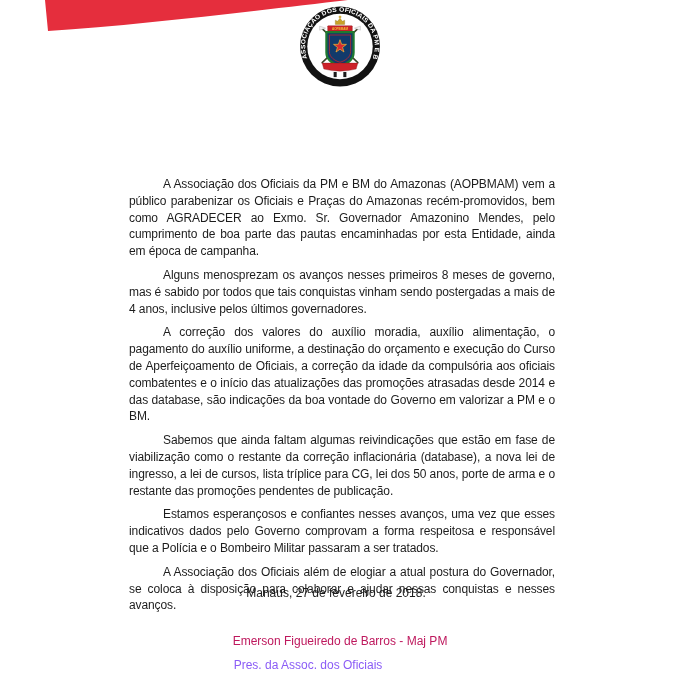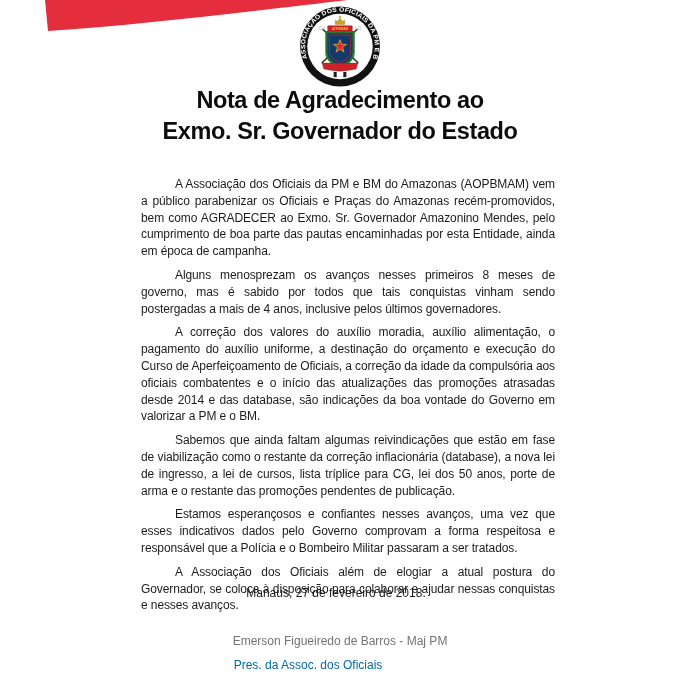--- a/index.html
+++ b/index.html
@@ -39,41 +39,41 @@
   
   .content{
     position:absolute;top:176px;left:125px;width:430px;
     font-size:12px;
     line-height:16.8px;
     letter-spacing:-0.1px;
     text-align:justify;
     color:#1c1c1c;
   }
   .content p{
-    margin:0 0 7px 16px;
+    margin:0 0 7px 4px;
     text-indent:34px;
   }
 
   .date-line{
     position:absolute;top:586px;left:0;width:672px;
     text-align:center;
     font-size:12px;
     color:#1c1c1c;
   }
   .sig-name{
     position:absolute;top:634px;left:0;width:680px;
     text-align:center;
     font-size:12px;
-    color:#737373;
+    color:#be185d;
   }
   .sig-role{
     position:absolute;top:658px;left:0;width:616px;
     text-align:center;
     font-size:12px;
-    color:#0369a1;
+    color:#8b5cf6;
   }
 </style>
 </head>
 <body>
 
 <div class="page">
 
   <svg class="swoosh" viewBox="0 0 356 34" preserveAspectRatio="none" aria-hidden="true">
     <path d="M45 0 H348 C262 10 142 25 48 31 L45 0 Z" fill="#e52e3d"></path>
   </svg>
@@ -116,24 +116,20 @@
 
       <path d="M29 69.5 L71 69.5 L69 76.5 Q50 81.5 31 76.5 Z" fill="#cc2229" stroke="#7d1216" stroke-width="0.4"></path>
 
       <g>
         <rect x="42.5" y="80" width="3.6" height="6" fill="#1c1c1c"></rect>
         <rect x="53.9" y="80" width="3.6" height="6" fill="#1c1c1c"></rect>
       </g>
     </svg>
   </div>
 
-  <div class="title">
-    <div>Nota de Agradecimento ao</div>
-    <div>Exmo. Sr. Governador do Estado</div>
-  </div>
 
   <div class="content">
     <p>A Associação dos Oficiais da PM e BM do Amazonas (AOPBMAM) vem a público parabenizar os Oficiais e Praças do Amazonas recém-promovidos, bem como AGRADECER ao Exmo. Sr. Governador Amazonino Mendes, pelo cumprimento de boa parte das pautas encaminhadas por esta Entidade, ainda em época de campanha.</p>
     <p>Alguns menosprezam os avanços nesses primeiros 8 meses de governo, mas é sabido por todos que tais conquistas vinham sendo postergadas a mais de 4 anos, inclusive pelos últimos governadores.</p>
     <p>A correção dos valores do auxílio moradia, auxílio alimentação, o pagamento do auxílio uniforme, a destinação do orçamento e execução do Curso de Aperfeiçoamento de Oficiais, a correção da idade da compulsória aos oficiais combatentes e o início das atualizações das promoções atrasadas desde 2014 e das database, são indicações da boa vontade do Governo em valorizar a PM e o BM.</p>
     <p>Sabemos que ainda faltam algumas reivindicações que estão em fase de viabilização como o restante da correção inflacionária (database), a nova lei de ingresso, a lei de cursos, lista tríplice para CG, lei dos 50 anos, porte de arma e o restante das promoções pendentes de publicação.</p>
     <p>Estamos esperançosos e confiantes nesses avanços, uma vez que esses indicativos dados pelo Governo comprovam a forma respeitosa e responsável que a Polícia e o Bombeiro Militar passaram a ser tratados.</p>
     <p>A Associação dos Oficiais além de elogiar a atual postura do Governador, se coloca à disposição para colaborar e ajudar nessas conquistas e nesses avanços.</p>
   </div>
 

